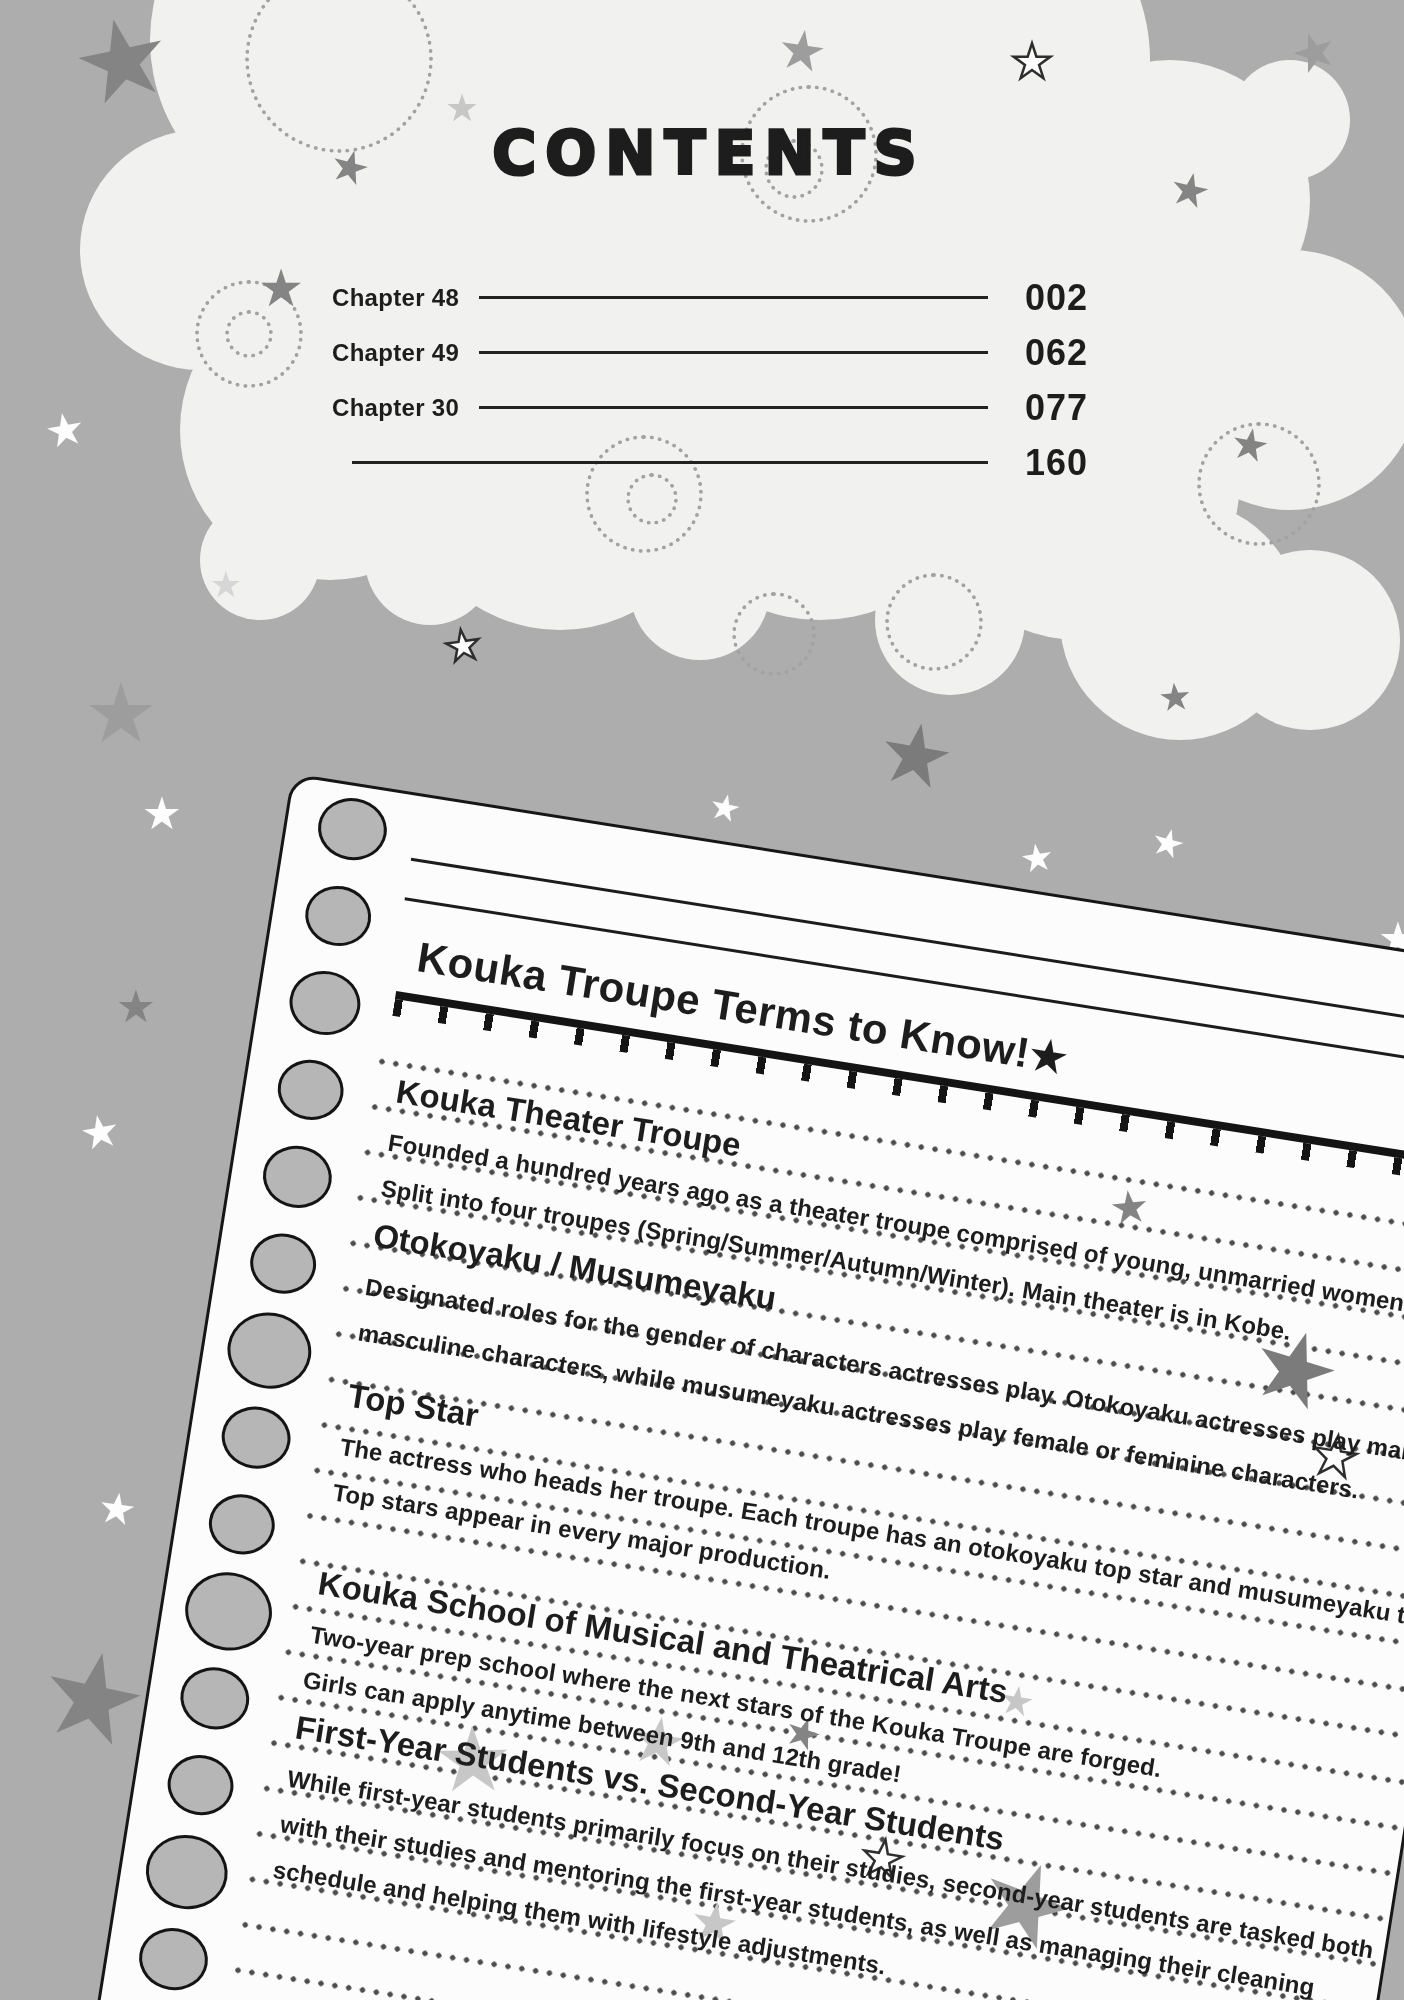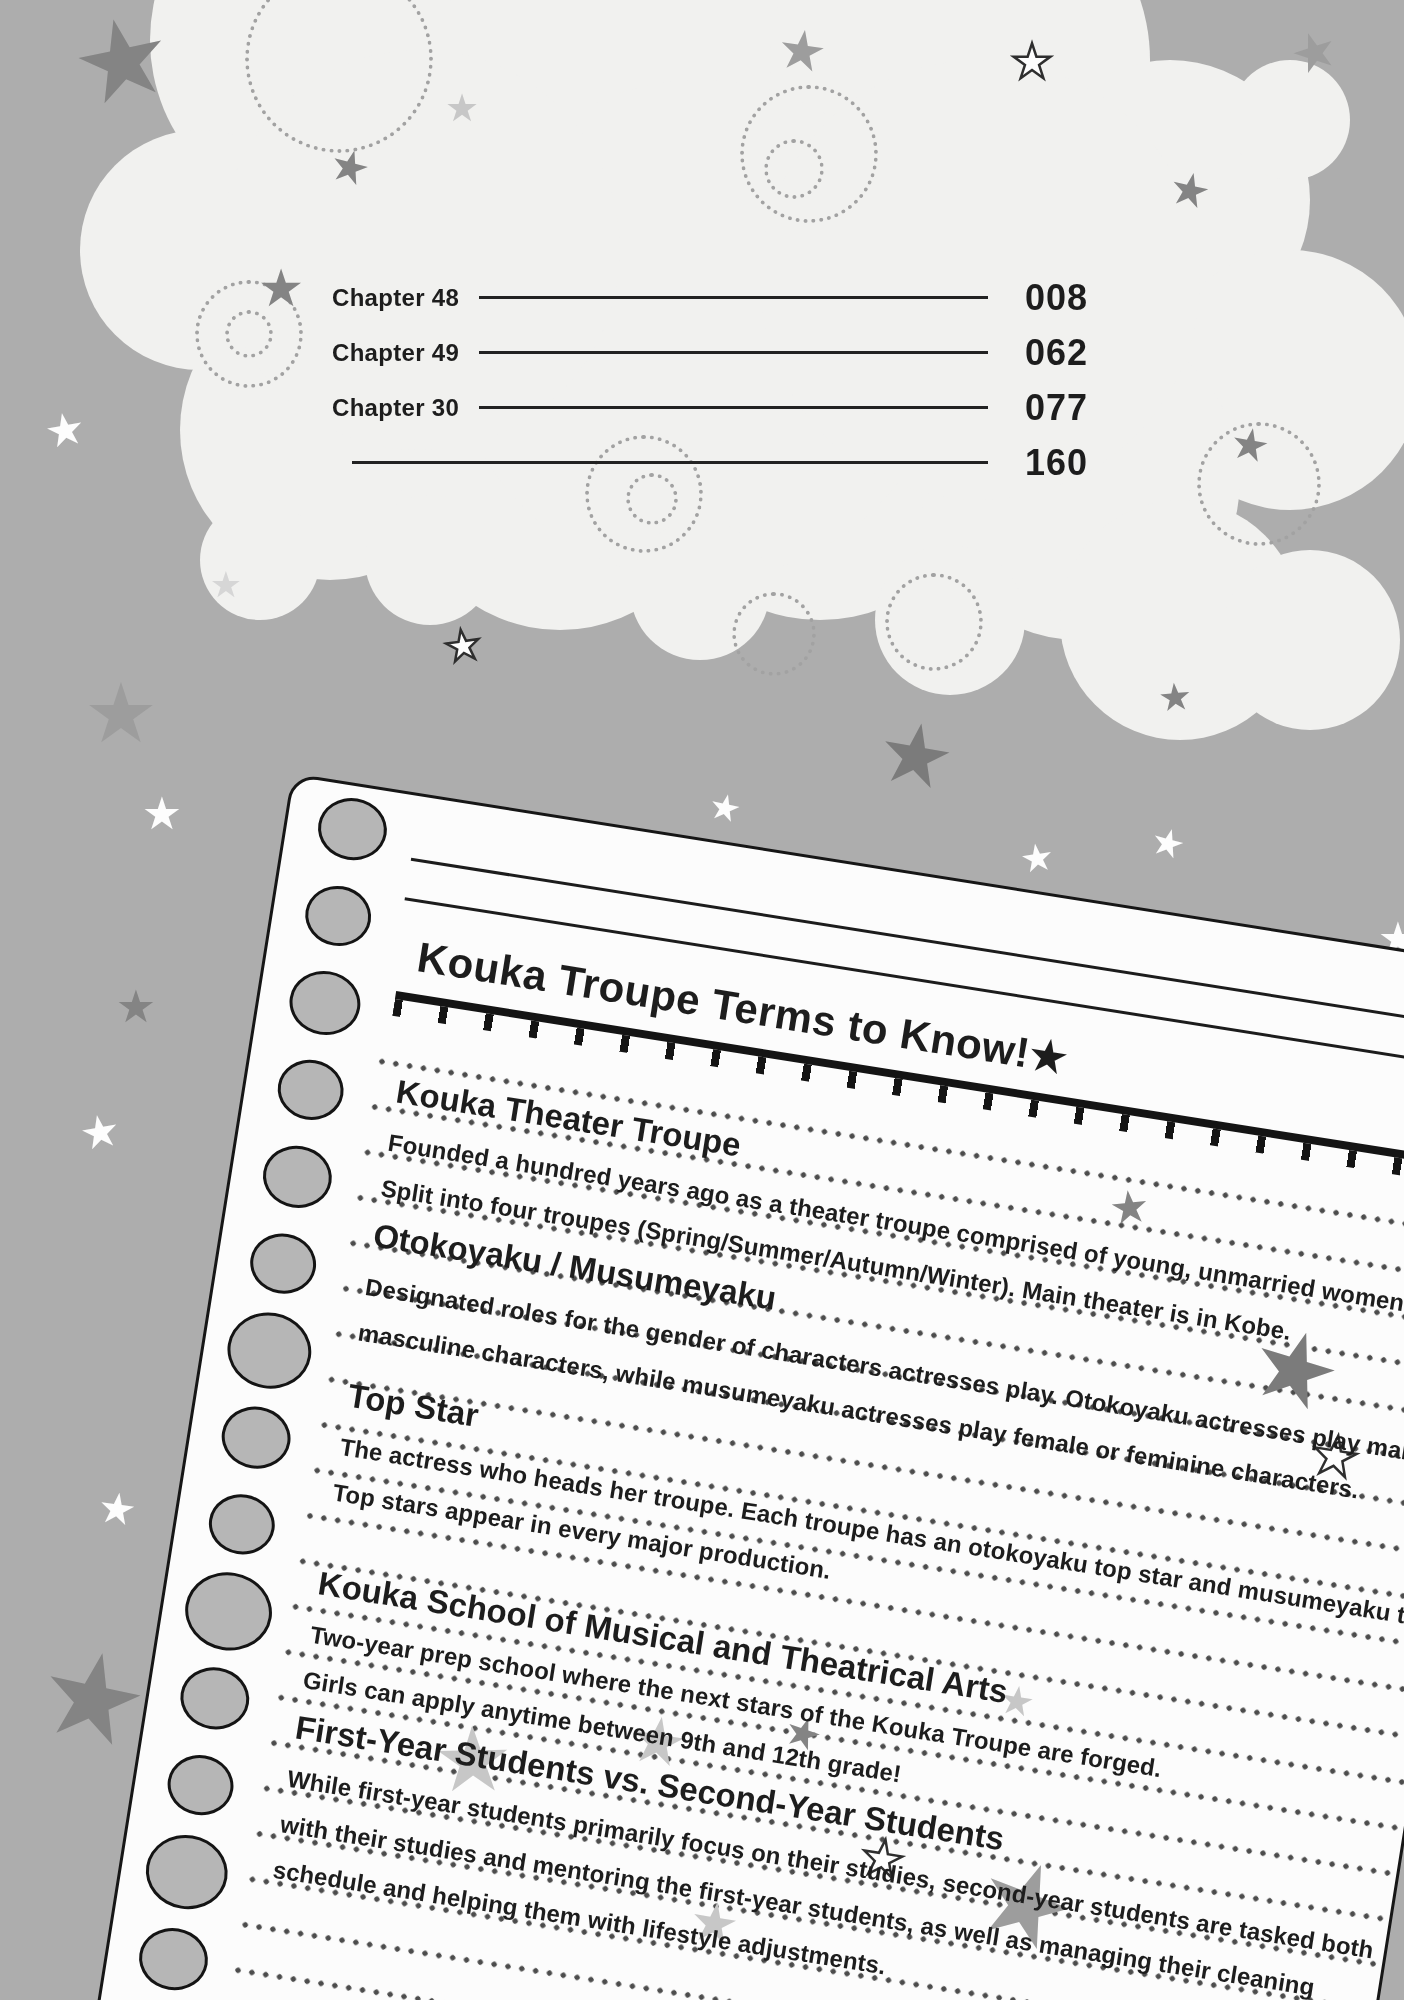--- a/index.html
+++ b/index.html
@@ -77,25 +77,26 @@
     <div class="sw" style="left:740px;top:85px;width:130px;height:130px;"></div>
     <div class="sw" style="left:764px;top:139px;width:52px;height:52px;"></div>
     <div class="sw" style="left:585px;top:435px;width:110px;height:110px;"></div>
     <div class="sw" style="left:626px;top:473px;width:44px;height:44px;"></div>
     <div class="sw" style="left:885px;top:573px;width:90px;height:90px;"></div>
     <div class="sw" style="left:732px;top:592px;width:76px;height:76px;"></div>
     <div class="sw" style="left:1197px;top:422px;width:116px;height:116px;"></div>
     <div class="sw" style="left:245px;top:-35px;width:180px;height:180px;"></div>
   </div>
 
+  <div id="contents-title">CONTENTS</div>
   <div id="contents-list">
     <div class="toc-row">
       <span class="toc-label">Chapter 48</span>
       <span class="toc-leader"></span>
-      <span class="toc-page">008</span>
+      <span class="toc-page">002</span>
     </div>
     <div class="toc-row">
       <span class="toc-label">Chapter 49</span>
       <span class="toc-leader"></span>
       <span class="toc-page">062</span>
     </div>
     <div class="toc-row">
       <span class="toc-label">Chapter 30</span>
       <span class="toc-leader"></span>
       <span class="toc-page">077</span>

